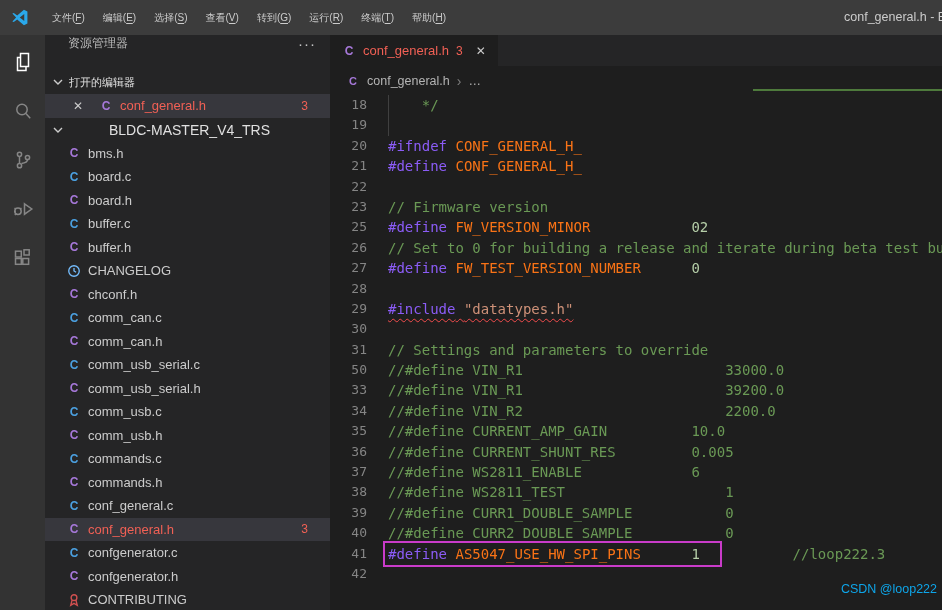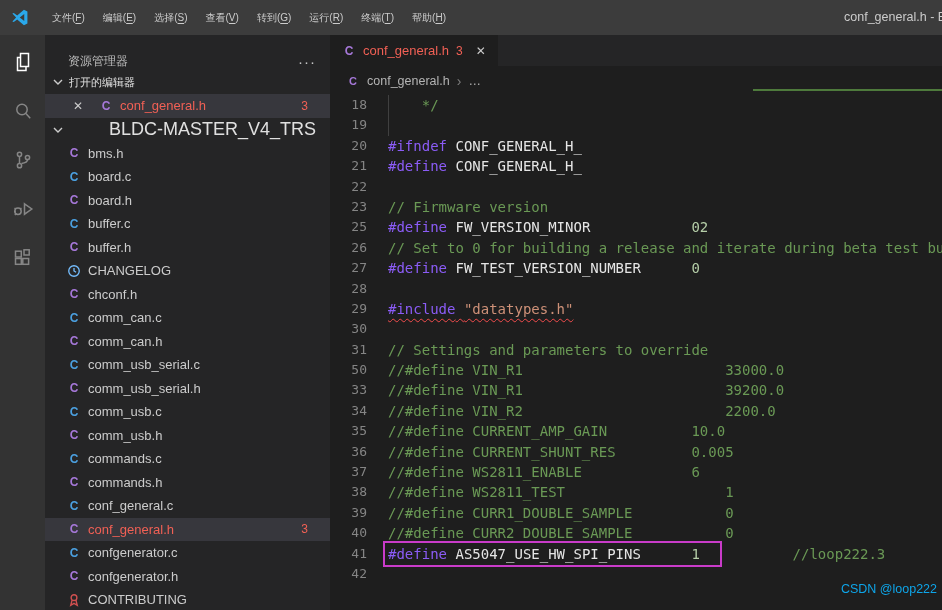--- a/index.html
+++ b/index.html
@@ -17,25 +17,25 @@
   .wintitle { position:absolute; left:844px; top:0; width:98px; height:35px; line-height:35px;
               font-size:12.5px; white-space:nowrap; overflow:hidden; color:#cccccc; }
 
   
   .activitybar { position:absolute; left:0; top:35px; width:45px; height:575px; background:#333333; padding-top:2px; }
   .ab-item { width:45px; height:49px; display:flex; align-items:center; justify-content:center; color:#868686; }
   .ab-item.active { color:#ffffff; }
 
   
   .sidebar { position:absolute; left:45px; top:35px; width:285px; height:575px; background:#252526; color:#cccccc; overflow:hidden; }
-  .sb-header { height:35px; display:flex; align-items:flex-end; padding:0 14px 0 23px; font-size:12px; color:#bbbbbb; }
+  .sb-header { height:35px; display:flex; align-items:flex-start; padding:0 14px 0 23px; font-size:12px; color:#bbbbbb; }
   .sb-actions { margin-left:auto; font-size:15px; letter-spacing:1px; color:#c5c5c5; cursor:pointer; }
   .section-header { height:24px; display:flex; align-items:center; font-size:11px; font-weight:normal;
                     color:#e0e0e0; padding-left:5px; gap:3px; cursor:pointer; }
-  .section-header.folder { font-size:18px;gap:43px; }
+  .section-header.folder { font-size:14px;gap:43px; }
   .chev { display:flex; width:16px; height:16px; flex:none; }
   .trow { height:23.5px; display:flex; align-items:center; padding:0 22px 0 22px; font-size:13px; gap:7px; cursor:pointer; }
   .trow.oe { padding-left:28px; }
   .trow.sel { background:#37373d; }
   .fname { white-space:nowrap; overflow:hidden; }
   .fname.err { color:#f16055; }
   .fbadge { margin-left:auto; color:#f16055; font-size:12px; }
   .ficon { font-weight:bold; font-size:12px; width:14px; text-align:center; flex:none;
            font-family:"Liberation Sans",sans-serif; display:inline-flex; justify-content:center; }
   .close { color:#cccccc; font-size:12px; margin-right:9px; cursor:pointer; }
@@ -50,21 +50,21 @@
   .breadcrumb .ficon { color:#a678d9; font-size:11px; }
   .bc-sep { color:#7e7e7e; font-size:14px; }
   .bc-ellipsis { color:#b4b4b4; }
 
   .code { position:relative; font-family:"DejaVu Sans Mono","Liberation Mono",monospace;
           font-size:14px; line-height:20.4px; color:#d4d4d4; cursor:text; }
   .cline { display:flex; height:20.4px; white-space:pre; }
   .ln { width:37px; text-align:right; color:#858585; font-size:13px; flex:none; line-height:20.4px; }
   .lc { margin-left:21px; position:relative; tab-size:4; -moz-tab-size:4; white-space:pre; }
   .guide { position:absolute; left:0; top:0; height:100%; border-left:1px solid #404040; }
-  .tk-kw{color:#8b5cf6} .tk-macro{color:#e5e5e5} .tk-num{color:#b5cea8}
+  .tk-kw{color:#8b5cf6} .tk-macro{color:#f97316} .tk-num{color:#b5cea8}
   .tk-comment{color:#6a9955} .tk-str{color:#ce9178} .tk-plain{color:#d4d4d4}
   .squiggle { text-decoration:underline wavy #f14c4c 1px; text-underline-offset:4px; text-decoration-skip-ink:none; }
   .annobox { position:absolute; left:-5px; top:-3px; width:339px; height:26px; border:2px solid #c93bc9; pointer-events:none; }
   .green-line { position:absolute; left:423px; top:54px; width:189px; height:2px; background:#4e7a3c; }
   .watermark { position:absolute; right:5px; top:547px; font-size:12.5px; color:#0ea5e9; }
 </style>
 </head>
 <body>
 
 <div class="app">

